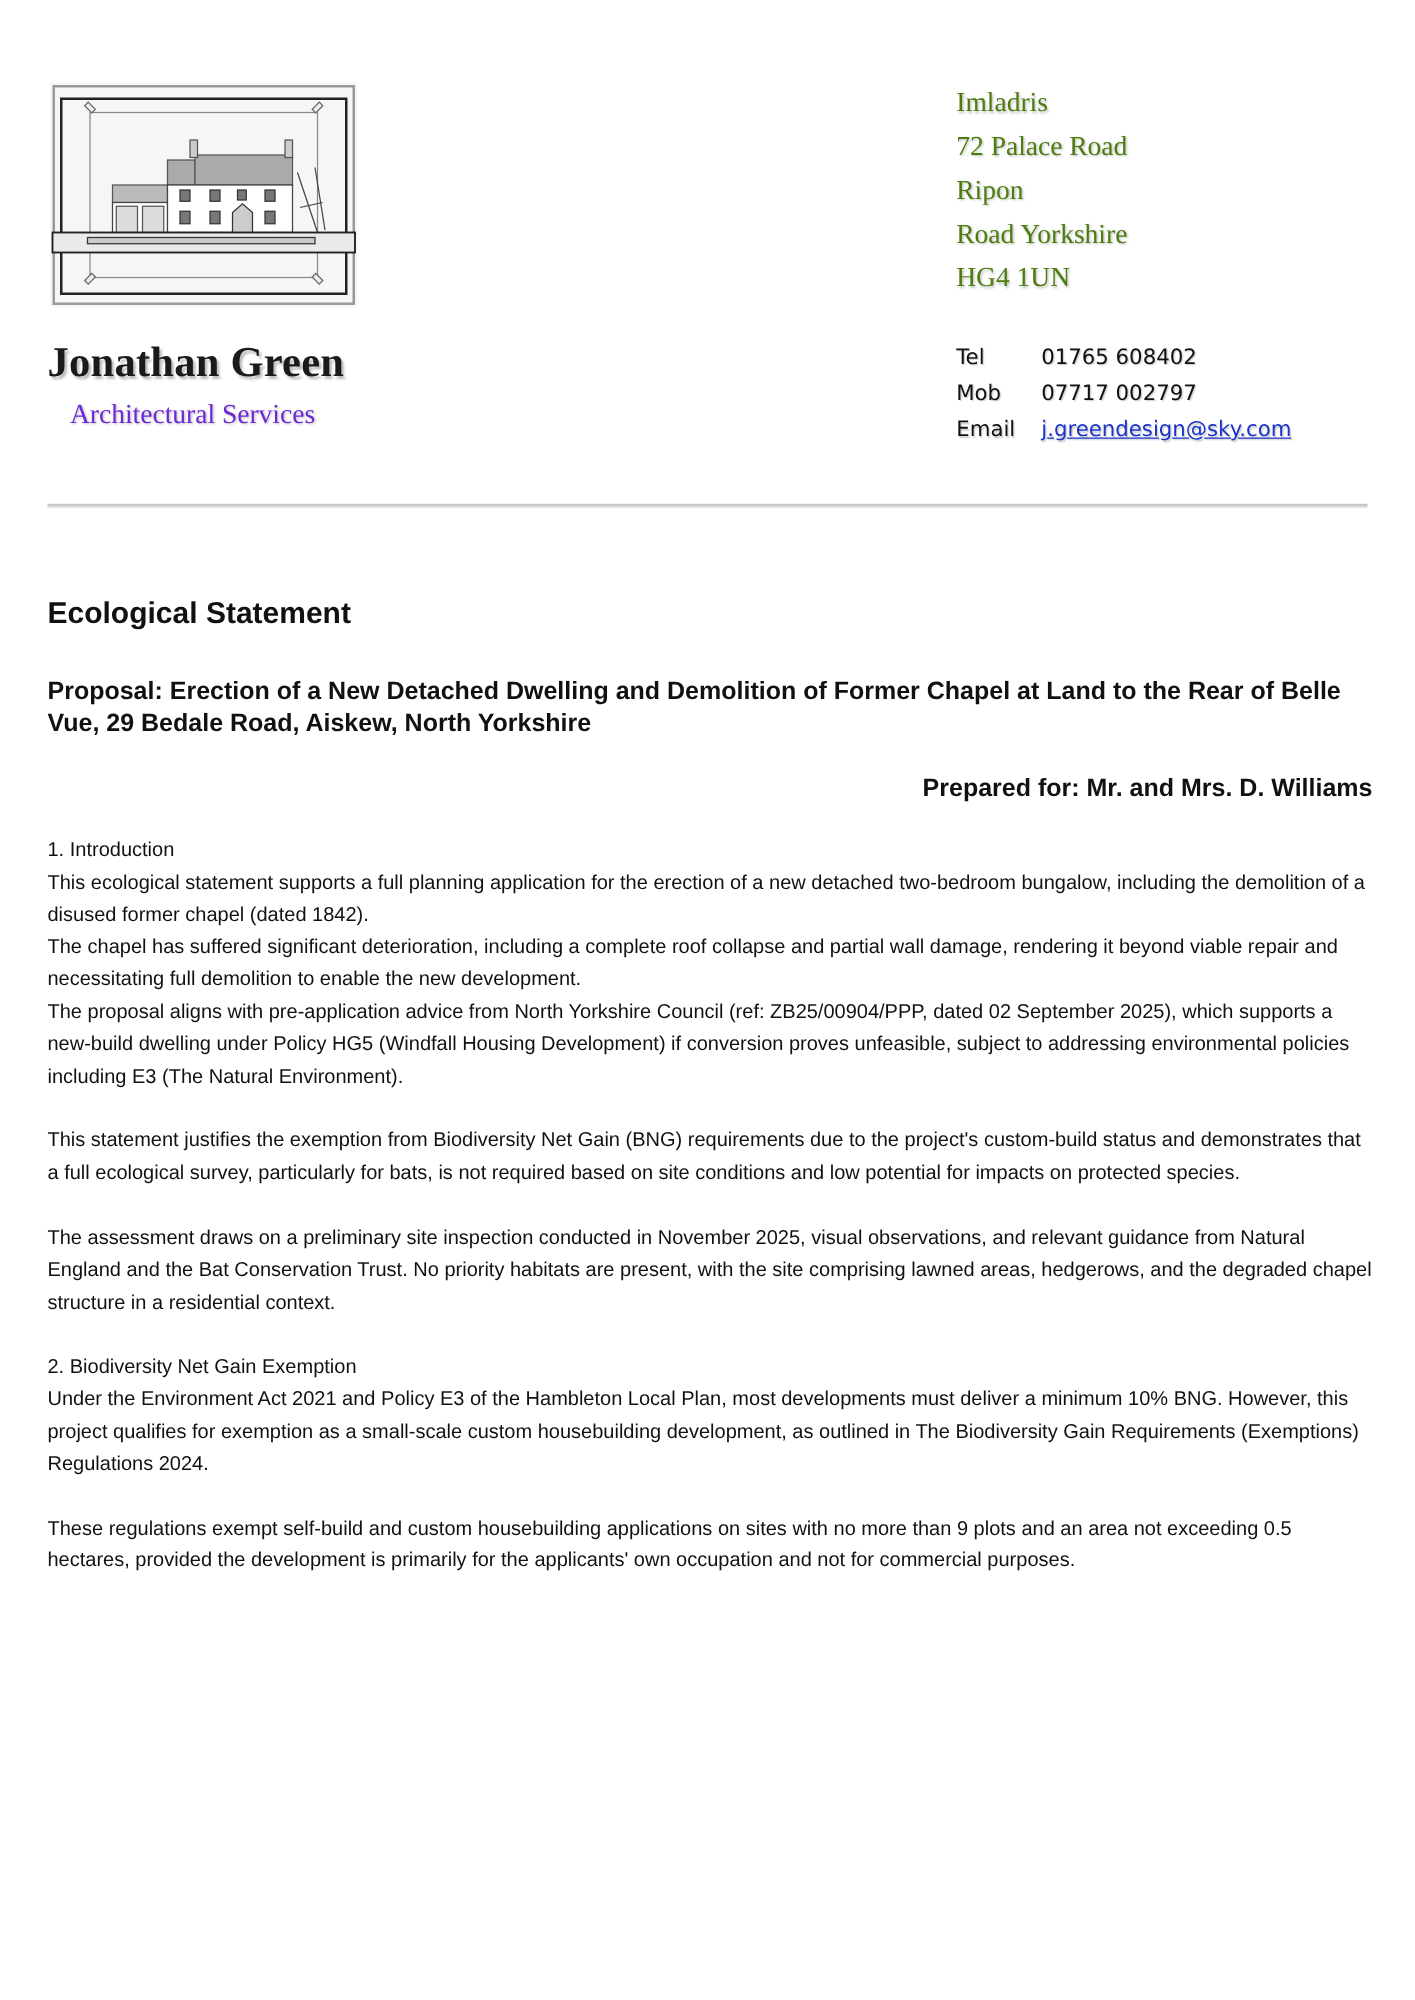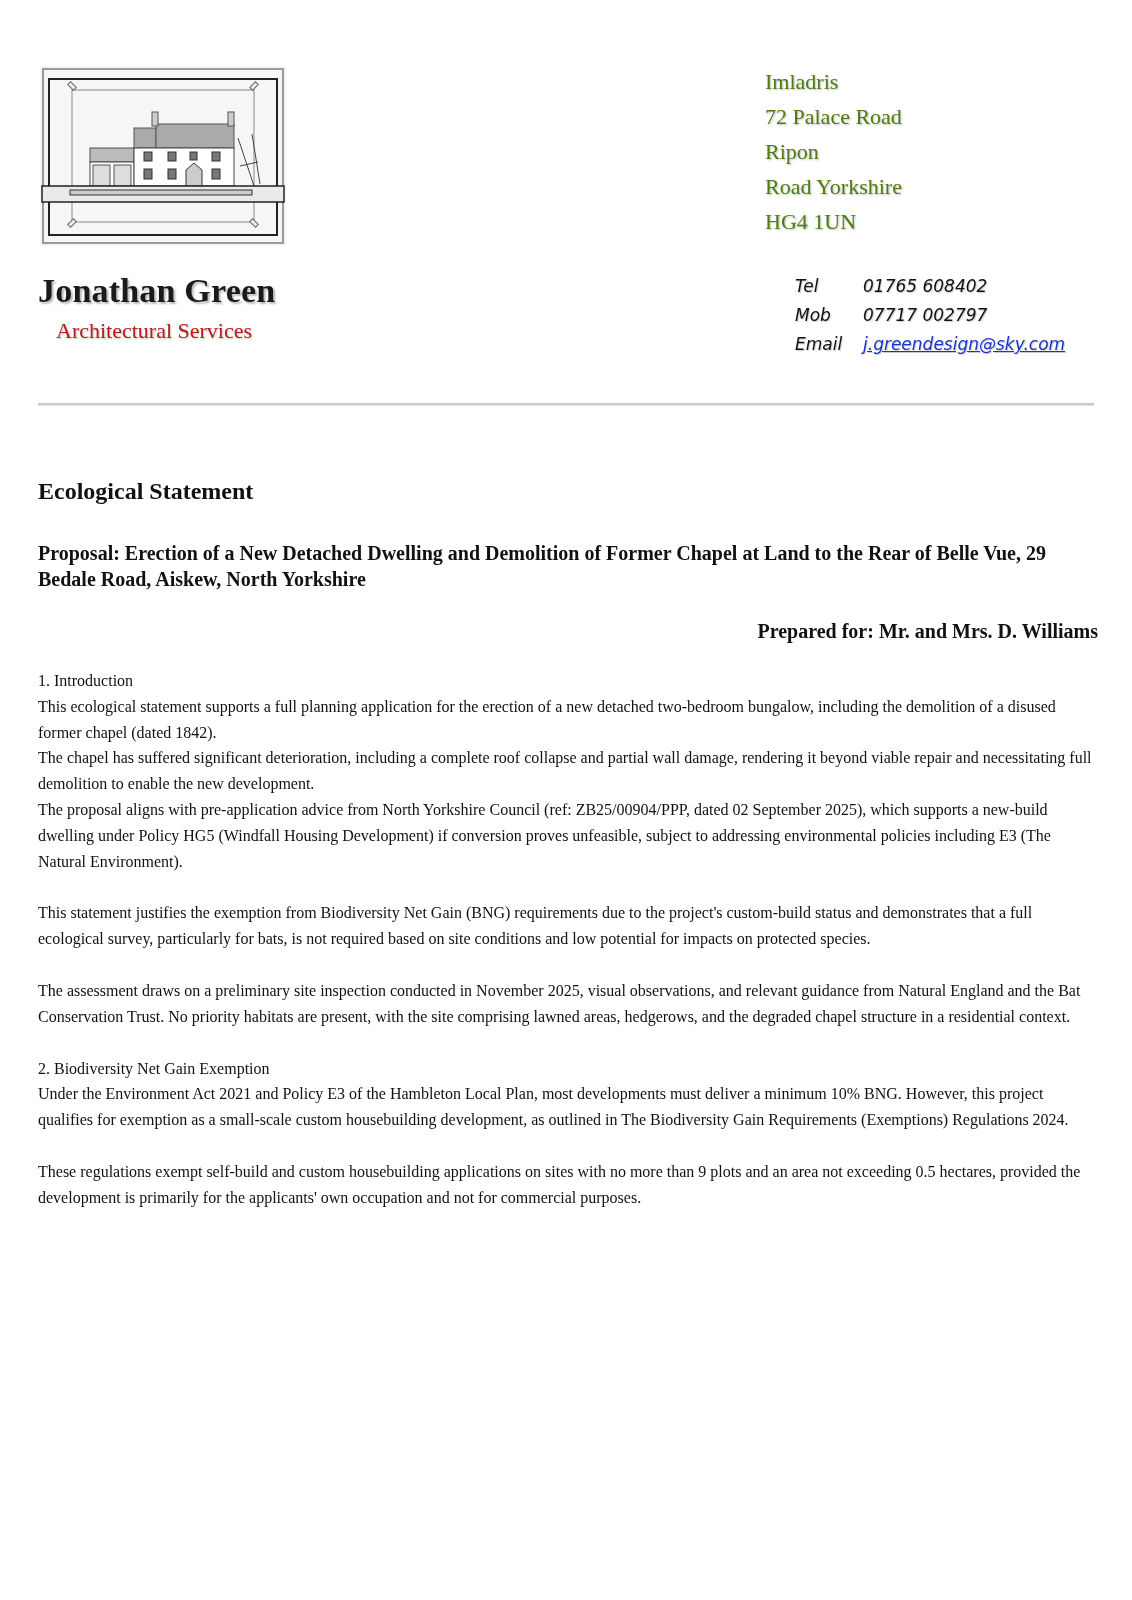--- a/index.html
+++ b/index.html
@@ -1,27 +1,27 @@
 <!DOCTYPE html>
 <html><head>
 <meta charset="utf-8">
 <style>
   html, body { margin: 0; padding: 0; background: #ffffff; }
   body { width: 1132px; height: 1600px; position: relative; overflow: hidden; color: #111; }
   .logo-box { position: absolute; left: 40px; top: 66px; width: 246px; height: 180px; }
   .brand-name { position: absolute; left: 38px; top: 272px; font-family: "Liberation Serif", serif; font-weight: bold; font-size: 34px; color: #1a1a1a; text-shadow: 2px 2px 2px #bbb; letter-spacing: 0.2px; }
-  .brand-sub { position: absolute; left: 56px; top: 318px; font-family: "Liberation Serif", serif; font-size: 22px; color: #b91c1c; text-shadow: 1px 1px 2px #bbb; }
+  .brand-sub { position: absolute; left: 56px; top: 318px; font-family: "Liberation Serif", serif; font-size: 22px; color: #6d28d9; text-shadow: 1px 1px 2px #bbb; }
   .address { position: absolute; left: 765px; top: 66px; font-family: "Liberation Serif", serif; font-size: 22px; color: #4d7c0f; text-shadow: 1px 1px 2px #bbb; }
   .address div { height: 35px; line-height: 32px; }
-  .contacts { position: absolute; left: 765px; top: 272px; font-family: "DejaVu Sans", sans-serif; font-style: italic; font-size: 17px; color: #111; text-shadow: 1px 1px 1px #ccc; margin-left: 30px; }
+  .contacts { position: absolute; left: 765px; top: 272px; font-family: "DejaVu Sans", sans-serif; font-size: 17px; color: #111; text-shadow: 1px 1px 1px #ccc; }
   .contact-row { height: 29px; line-height: 29px; display: flex; }
   .contact-label { width: 68px; }
   .contact-link { color: #1a33cc; text-decoration: underline; }
   .rule { position: absolute; left: 38px; top: 403px; width: 1056px; height: 2px; background: #c8c8c8; border-bottom: 1px solid #e4e4e4; }
-  .doc { position: absolute; left: 38px; top: 476px; width: 1060px; font-family: Liberation Serif, serif; color: #111; }
+  .doc { position: absolute; left: 38px; top: 476px; width: 1060px; font-family: Liberation Sans, sans-serif; color: #111; }
   .doc-title { font-weight: bold; font-size: 24px; margin: 0 0 34px 0; line-height: 30px; }
   .proposal { font-weight: bold; font-size: 20px; line-height: 26px; margin: 12px 0 26px 0; }
   .prepared { font-weight: bold; font-size: 20px; line-height: 26px; margin: 0 0 24px 0; text-align: right; }
   .para { font-size: 16px; line-height: 25.8px; margin: 0; }
   .gap { height: 26px; }
 </style>
 </head>
 <body>
 
 <div class="logo-box">

